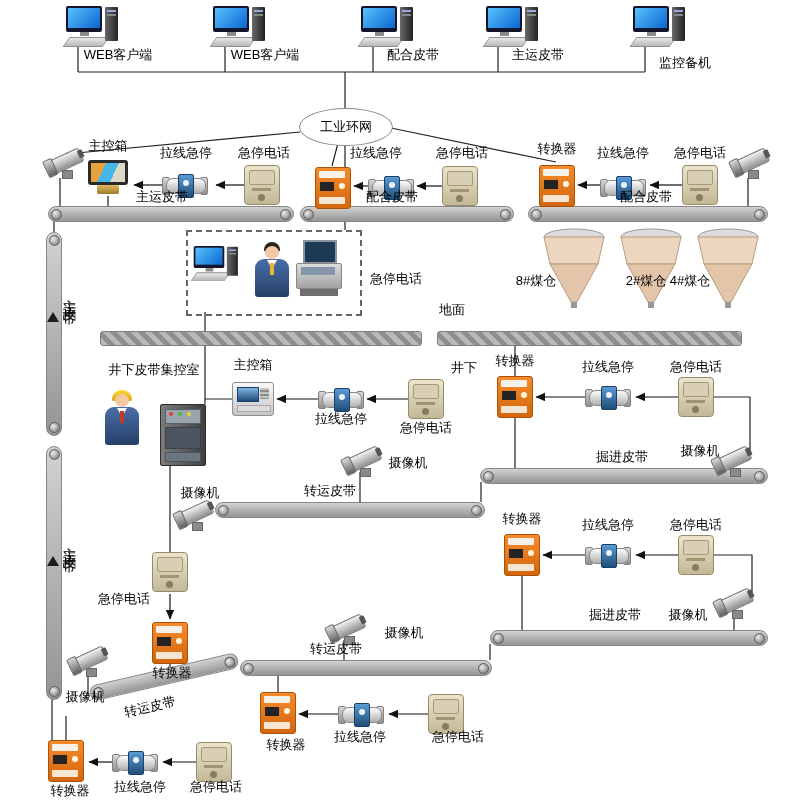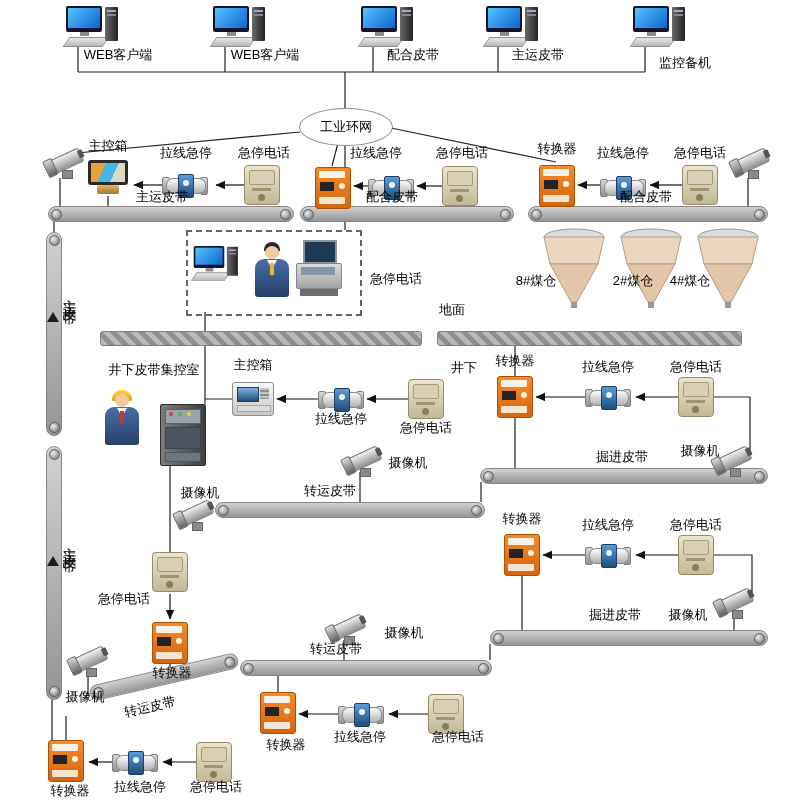--- a/index.html
+++ b/index.html
@@ -326,21 +326,21 @@
       <path d="M8,36 L29,74 L35,74 L56,36 Z" fill="#e3c6a9" stroke="#b89b80"></path>
       <rect x="29" y="74" width="6" height="6" fill="#999"></rect>
     </svg>
   <svg class="icon" style="left:696px;top:228px" width="64" height="82">
       <ellipse cx="32" cy="9" rx="30" ry="8" fill="#dcdcdc" stroke="#999"></ellipse>
       <path d="M2,9 L8,36 L56,36 L62,9 Z" fill="#ecd6bf" stroke="#b89b80"></path>
       <path d="M8,36 L29,74 L35,74 L56,36 Z" fill="#e3c6a9" stroke="#b89b80"></path>
       <rect x="29" y="74" width="6" height="6" fill="#999"></rect>
     </svg>
   <div class="lbl" style="left:536px;top:274px">8#煤仓</div>
-  <div class="lbl" style="left:633px;top:274px">2#煤仓</div>
+  <div class="lbl" style="left:646px;top:274px">2#煤仓</div>
   <div class="lbl" style="left:690px;top:274px">4#煤仓</div>
 
   <div class="lbl" style="left:452px;top:303px">地面</div>
   <div class="gbar" style="left:100px;top:331px;width:320px"></div>
   <div class="gbar" style="left:437px;top:331px;width:303px"></div>
   <div class="lbl" style="left:464px;top:361px">井下</div>
 
   <div class="belt v" style="left:46px;top:232px;height:202px">
       <i class="l"></i>
       <i class="r"></i>

